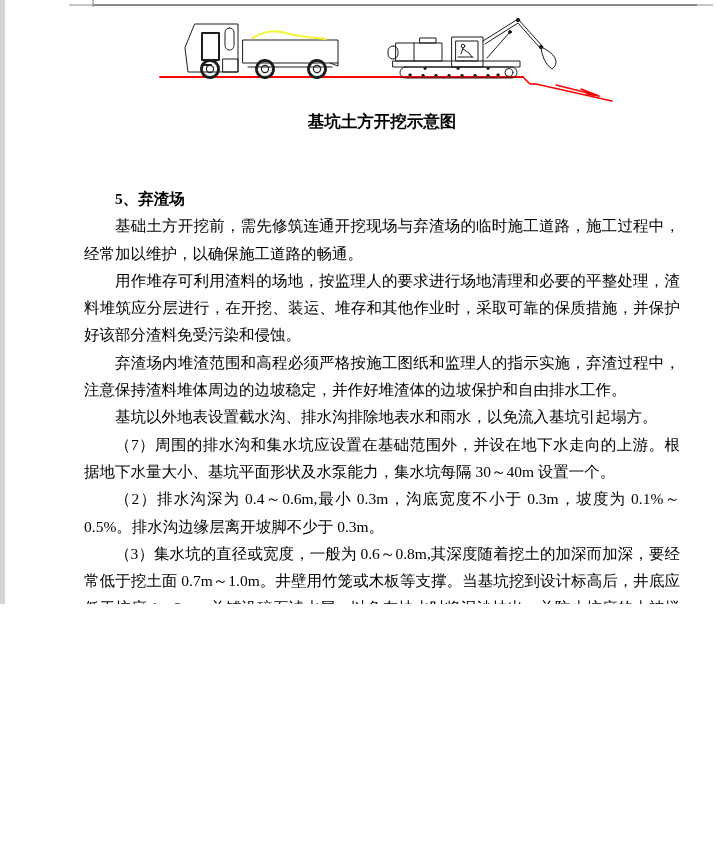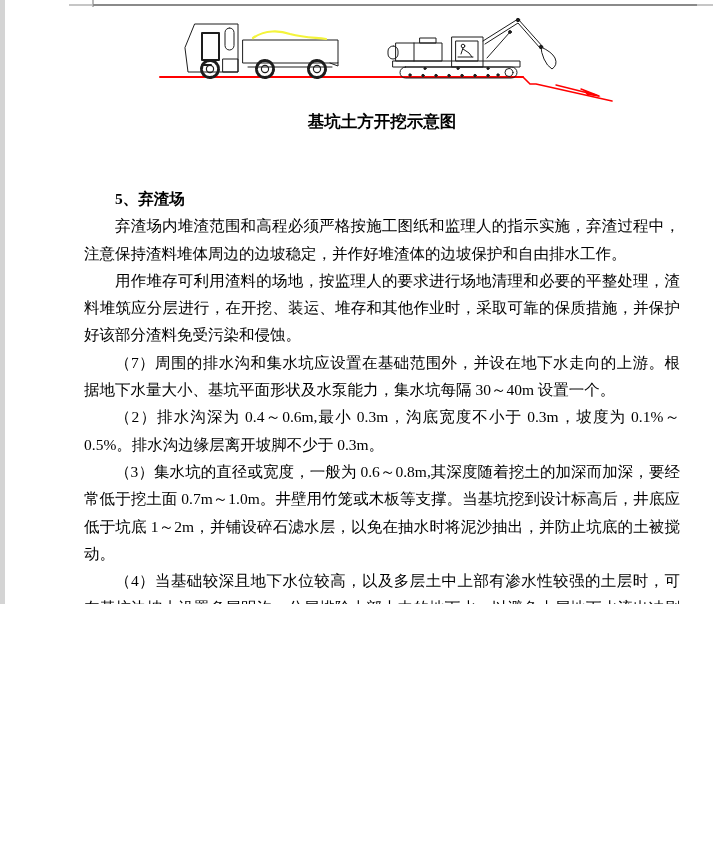--- a/index.html
+++ b/index.html
@@ -93,21 +93,23 @@
       <circle cx="438" cy="12" r="1.7" fill="#1d1d1d"></circle>
       <circle cx="461" cy="39" r="1.7" fill="#1d1d1d"></circle>
       <circle cx="430" cy="24" r="1.4" fill="#1d1d1d"></circle>
       <path d="M461,39 Q472,44 475,50 Q478,57 472,61 Q467,58 464,51 Q461,44 461,39 Z"></path>
     </g>
   </svg>
 
   <div class="content">
     <div class="doc-title">基坑土方开挖示意图</div>
     <div class="block heading">5、弃渣场</div>
+    <div class="block">基础土方开挖前，需先修筑连通开挖现场与弃渣场的临时施工道路，施工过程中，经常加以维护，以确保施工道路的畅通。</div>
+    <div class="block">用作堆存可利用渣料的场地，按监理人的要求进行场地清理和必要的平整处理，渣料堆筑应分层进行，在开挖、装运、堆存和其他作业时，采取可靠的保质措施，并保护好该部分渣料免受污染和侵蚀。</div>
     <div class="block">弃渣场内堆渣范围和高程必须严格按施工图纸和监理人的指示实施，弃渣过程中，注意保持渣料堆体周边的边坡稳定，并作好堆渣体的边坡保护和自由排水工作。</div>
-    <div class="block">用作堆存可利用渣料的场地，按监理人的要求进行场地清理和必要的平整处理，渣料堆筑应分层进行，在开挖、装运、堆存和其他作业时，采取可靠的保质措施，并保护好该部分渣料免受污染和侵蚀。</div>
+    <div class="block">基坑以外地表设置截水沟、排水沟排除地表水和雨水，以免流入基坑引起塌方。</div>
     <div class="block">（7）周围的排水沟和集水坑应设置在基础范围外，并设在地下水走向的上游。根据地下水量大小、基坑平面形状及水泵能力，集水坑每隔 30～40m 设置一个。</div>
     <div class="block">（2）排水沟深为 0.4～0.6m,最小 0.3m，沟底宽度不小于 0.3m，坡度为 0.1%～0.5%。排水沟边缘层离开坡脚不少于 0.3m。</div>
     <div class="block">（3）集水坑的直径或宽度，一般为 0.6～0.8m,其深度随着挖土的加深而加深，要经常低于挖土面 0.7m～1.0m。井壁用竹笼或木板等支撑。当基坑挖到设计标高后，井底应低于坑底 1～2m，并铺设碎石滤水层，以免在抽水时将泥沙抽出，并防止坑底的土被搅动。</div>
     <div class="block">（4）当基础较深且地下水位较高，以及多层土中上部有渗水性较强的土层时，可在基坑边坡上设置多层明沟，分层排除上部土中的地下水，以避免上层地下水流出冲刷土的边坡造成塌</div>
   </div>
 
 </div>
 
 </body></html>

